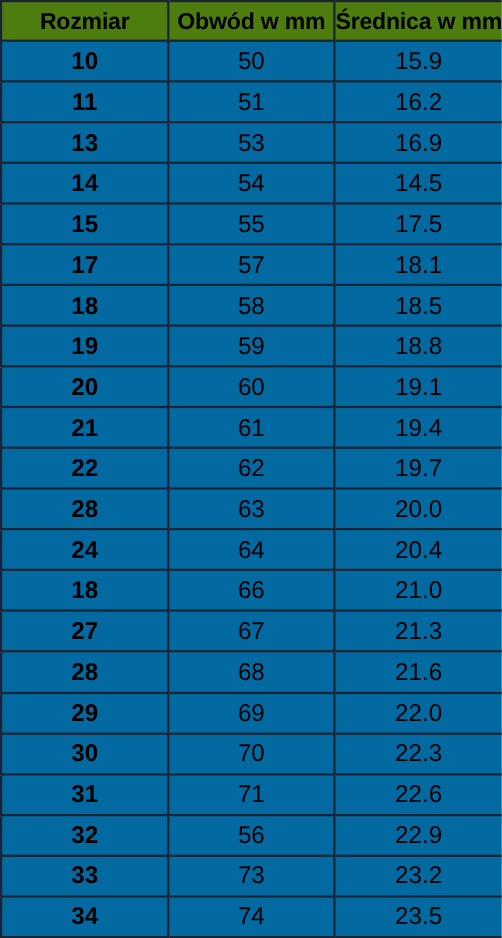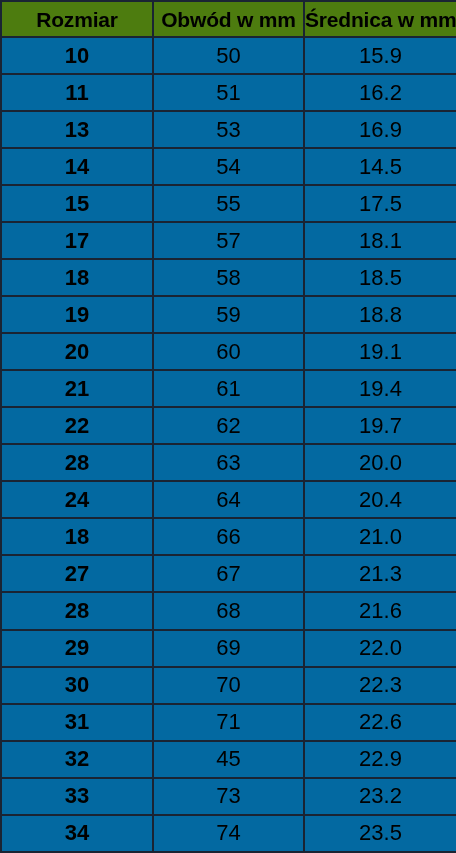--- a/index.html
+++ b/index.html
@@ -162,21 +162,21 @@
         <td>70</td>
         <td>22.3</td>
       </tr>
       <tr class="row-blue">
         <td class="size-cell">31</td>
         <td>71</td>
         <td>22.6</td>
       </tr>
       <tr class="row-white">
         <td class="size-cell">32</td>
-        <td>45</td>
+        <td>56</td>
         <td>22.9</td>
       </tr>
       <tr class="row-blue">
         <td class="size-cell">33</td>
         <td>73</td>
         <td>23.2</td>
       </tr>
       <tr class="row-white">
         <td class="size-cell">34</td>
         <td>74</td>

